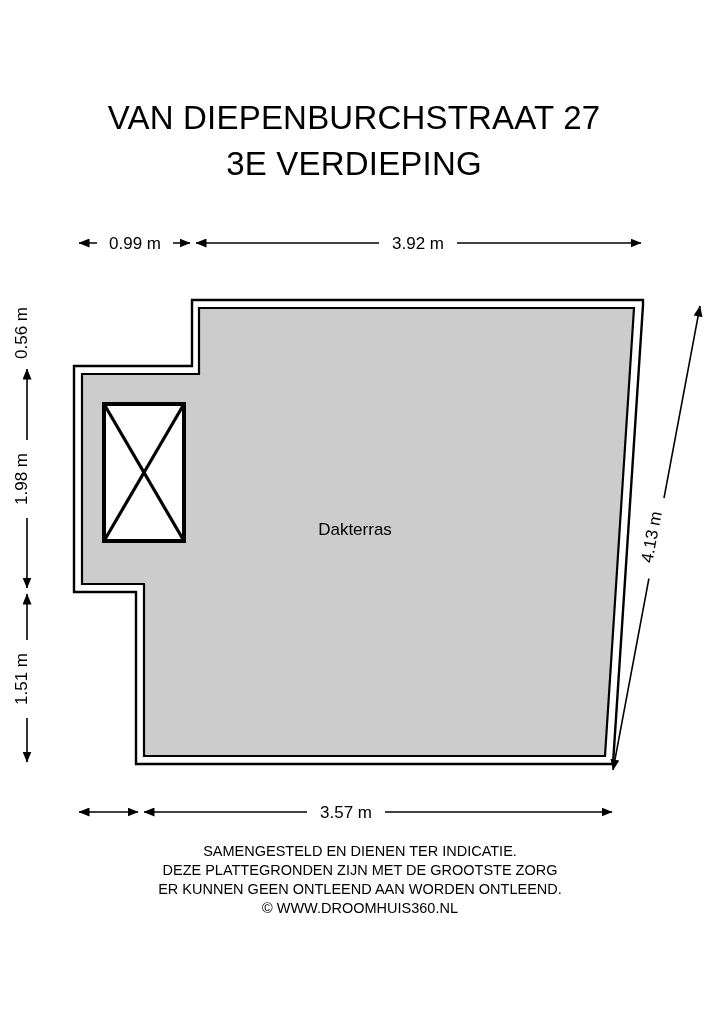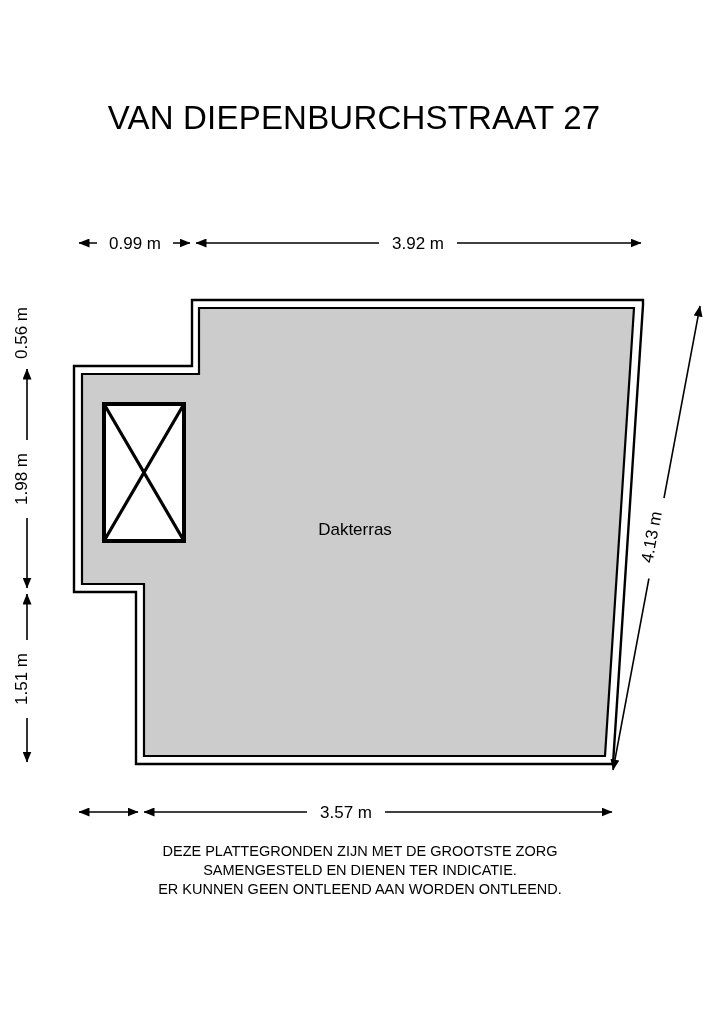--- a/index.html
+++ b/index.html
@@ -67,20 +67,21 @@
     fill: #000000;
   }
 </style>
 </head>
 <body>
 
 <div id="sheet">
 
   <div class="title-block">
     <div class="title-line">VAN DIEPENBURCHSTRAAT 27</div>
+    <div class="title-line">3E VERDIEPING</div>
   </div>
 
   <svg id="plan" viewBox="0 0 720 1017">
     <defs>
       <marker id="arrowEnd" markerWidth="11" markerHeight="9" refX="10.5" refY="4.5" orient="auto" markerUnits="userSpaceOnUse">
         <path d="M0,0 L11,4.5 L0,9 Z" fill="#000000"></path>
       </marker>
       <marker id="arrowStart" markerWidth="11" markerHeight="9" refX="0.5" refY="4.5" orient="auto" markerUnits="userSpaceOnUse">
         <path d="M11,0 L0,4.5 L11,9 Z" fill="#000000"></path>
       </marker>
@@ -143,18 +144,19 @@
     </g>
 
     <g>
       <line x1="144" y1="812" x2="612" y2="812" stroke="#000000" stroke-width="1.6" marker-start="url(#arrowStart)" marker-end="url(#arrowEnd)"></line>
       <rect x="307" y="801" width="78" height="22" fill="#ffffff"></rect>
       <text class="dim-text" x="346" y="818" text-anchor="middle">3.57 m</text>
     </g>
   </svg>
 
   <div class="footer-block">
+    <div class="footer-line">SAMENGESTELD EN DIENEN TER INDICATIE.</div>
     <div class="footer-line">DEZE PLATTEGRONDEN ZIJN MET DE GROOTSTE ZORG</div>
-    <div class="footer-line">SAMENGESTELD EN DIENEN TER INDICATIE.</div>
     <div class="footer-line">ER KUNNEN GEEN ONTLEEND AAN WORDEN ONTLEEND.</div>
+    <div class="footer-line">© WWW.DROOMHUIS360.NL</div>
   </div>
 
 </div>
 
 </body></html>

